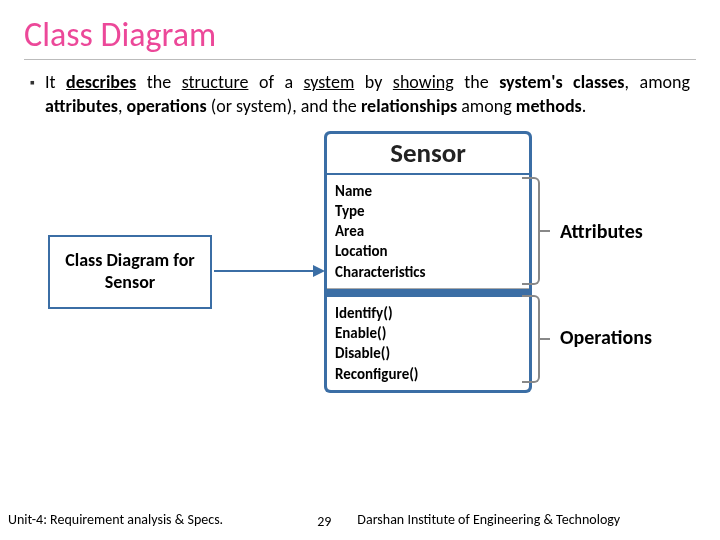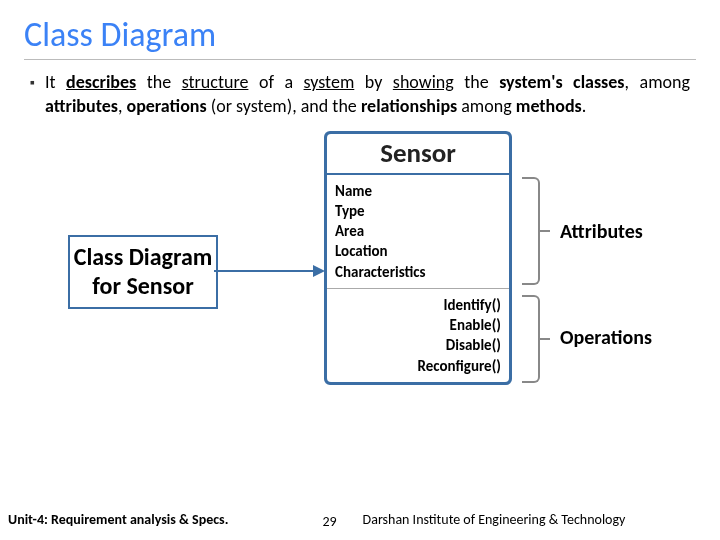--- a/index.html
+++ b/index.html
@@ -1,41 +1,41 @@
 <!DOCTYPE html>
 <html><head>
 <meta charset="utf-8">
 <style>
   * { margin: 0; padding: 0; box-sizing: border-box; }
   body { width: 720px; height: 540px; font-family: Calibri, Arial, sans-serif; background: #fff; position: relative; color: #000; }
   .slide { width: 100%; height: 100%; padding: 14px 24px 0 24px; position: relative; }
-  .title { font-size: 34px; font-weight: 400; color: #3b82f6; padding-bottom: 4px; border-bottom: 1px solid #bbb; margin-bottom: 10px; }
+  .title { font-size: 34px; font-weight: 400; color: #ec4899; padding-bottom: 4px; border-bottom: 1px solid #bbb; margin-bottom: 10px; }
   .bullet { display: flex; font-size: 18px; line-height: 1.35; text-align: justify; padding: 0 6px; }
   .bullet .marker { margin-right: 10px; font-size: 14px; margin-top: 4px; color: #333; }
   .bullet .text { flex: 1; }
   .u { text-decoration: underline; margin-top: 42px; }
   .b { font-weight: 700; }
   .content { position: relative; width: 100%; height: 360px; }
-  .label-box { position: absolute; left: 44px; top: 116px; width: 150px; height: 74px; border: 2px solid #3b6ea5; background: #fff; display: flex; align-items: center; justify-content: center; font-size: 24px; font-weight: 700; text-align: center; line-height: 1.2; }
+  .label-box { position: absolute; left: 24px; top: 116px; width: 164px; height: 74px; border: 2px solid #3b6ea5; background: #fff; display: flex; align-items: center; justify-content: center; font-size: 18px; font-weight: 700; text-align: center; line-height: 1.2; }
   .arrow-line { position: absolute; left: 190px; top: 151px; width: 105px; height: 2px; background: #3b6ea5; }
   .arrow-head { position: absolute; left: 289px; top: 146px; width: 0; height: 0; border-left: 12px solid #3b6ea5; border-top: 6px solid transparent; border-bottom: 6px solid transparent; }
-  .class-box { position: absolute; left: 300px; top: 12px; width: 188px; background: #3b6ea5; border-radius: 6px; padding: 3px; }
+  .class-box { position: absolute; left: 300px; top: 12px; width: 208px; background: #3b6ea5; border-radius: 6px; padding: 3px; }
   .class-title { background: #fff; border-radius: 4px 4px 0 0; text-align: center; font-size: 27px; font-weight: 700; color: #222; padding: 2px 0 4px 0; margin-bottom: 2px; }
   .class-section { background: #fff; font-size: 15px; font-weight: 700; padding: 6px 8px; line-height: 1.35; }
-  .class-section.mid { margin-bottom: 0; border-bottom: 1px solid #aaa; }
-  .class-section.bot { border-radius: 0 0 4px 4px; text-align: right; }
+  .class-section.mid { margin-bottom: 8px; border-bottom: 1px solid #aaa; }
+  .class-section.bot { border-radius: 0 0 4px 4px; }
   .brace { position: absolute; width: 18px; border-right: 2px solid #888; border-top: 2px solid #888; border-bottom: 2px solid #888; border-top-right-radius: 6px; border-bottom-right-radius: 6px; }
   .brace-attr { left: 498px; top: 58px; height: 108px; }
   .brace-ops { left: 498px; top: 176px; height: 88px; }
   .brace-nub { position: absolute; width: 10px; height: 2px; background: #888; left: 18px; top: 50%; margin-top: -1px; }
   .side-label { position: absolute; font-size: 20px; font-weight: 700; }
   .side-attr { left: 536px; top: 100px; }
   .side-ops { left: 536px; top: 206px; }
   .footer { position: absolute; left: 0; bottom: 10px; width: 100%; display: flex; align-items: center; font-size: 14px; font-weight: 400; padding: 0 8px; }
-  .footer-left { flex: 0 0 auto; font-weight: bold; }
+  .footer-left { flex: 0 0 auto; }
   .footer-num { flex: 0 0 auto; margin: 4px 26px 0 94px; text-align: right; }
   .footer-right { flex: 1; }
 </style>
 </head>
 <body>
 
 <div class="slide">
   <div class="title">Class Diagram</div>
 
   <div class="bullet">

